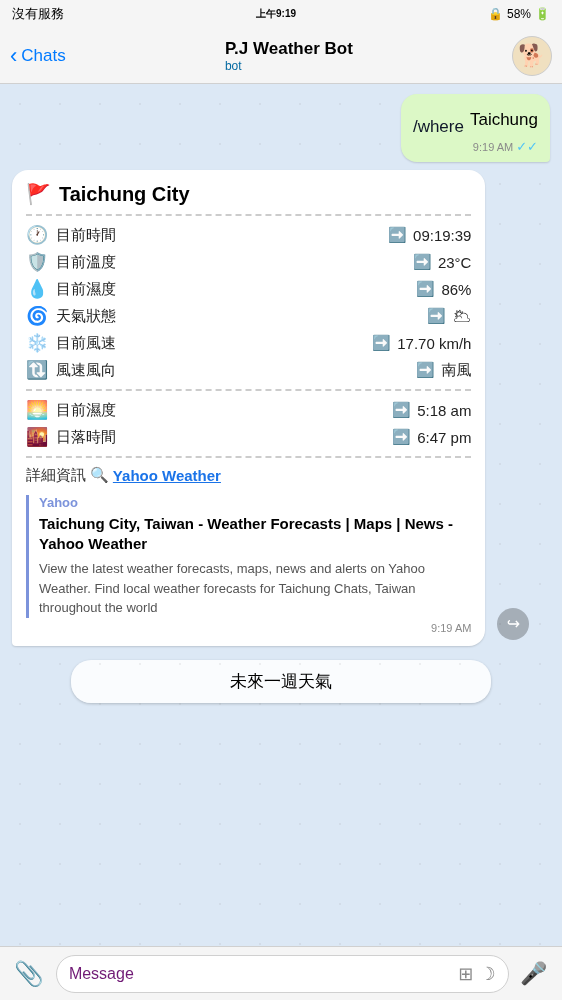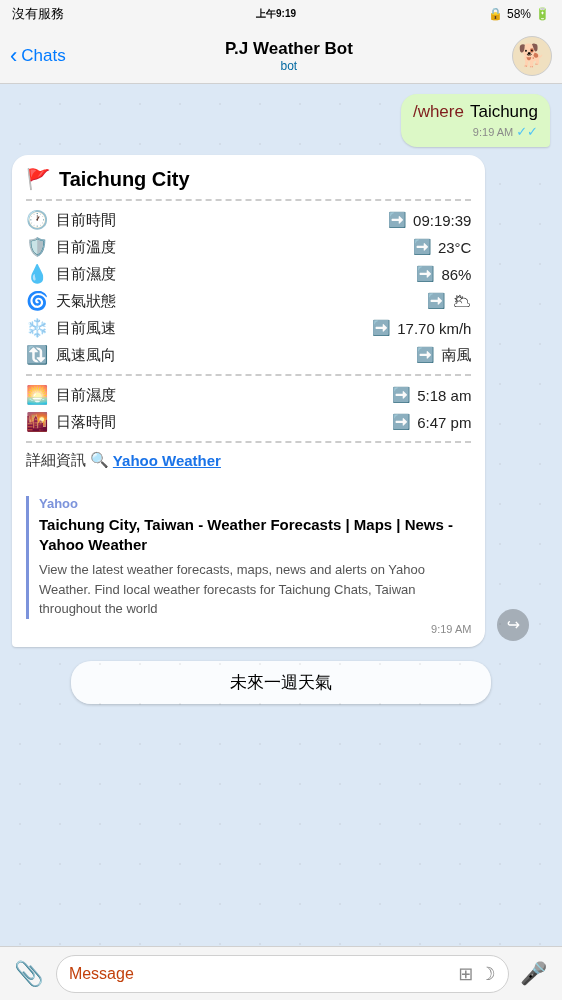--- a/index.html
+++ b/index.html
@@ -42,21 +42,21 @@
     }
     .nav-back {
       display: flex;
       align-items: center;
       color: #007aff;
       font-size: 17px;
       cursor: pointer;
       gap: 4px;
     }
     .nav-back-chevron { font-size: 22px; line-height: 1; }
-    .nav-center { text-align: center; }
+    .nav-center { }
     .nav-title { font-size: 17px; font-weight: 600; color: #000; }
     .nav-subtitle { font-size: 12px; color: #0369a1; }
     .nav-avatar {
       width: 40px;
       height: 40px;
       border-radius: 50%;
       background: #f0e0c0;
       border: 1px solid #ccc;
       display: flex;
       align-items: center;
@@ -99,21 +99,21 @@
       position: relative;
       box-shadow: 0 1px 2px rgba(0,0,0,0.15);
     }
     .msg-out-text {
       font-size: 17px;
       color: #000;
       display: flex;
       align-items: center;
       gap: 6px;
     }
-    .msg-out-text .command { color: #7f1d1d; }
+    .msg-out-text .command { color: #0f172a; margin-top: 15px; }
     .msg-time-out {
       font-size: 11px;
       color: #8a8a8a;
       text-align: right;
       margin-top: 2px;
       display: flex;
       align-items: center;
       justify-content: flex-end;
       gap: 3px;
     }
@@ -156,21 +156,21 @@
     }
     .weather-icon { font-size: 18px; min-width: 24px; }
     .weather-label { flex: 1; }
     .weather-arrow { color: #333; }
     .weather-value { font-weight: 400; }
 
     
     .link-preview {
       border-left: 3px solid #7c93db;
       padding-left: 10px;
-      margin-top: 26px;
+      margin-top: 10px;
     }
     .link-source {
       font-size: 13px;
       color: #7c93db;
       font-weight: 600;
       margin-bottom: 4px;
     }
     .link-title {
       font-size: 15px;
       font-weight: 700;
@@ -260,21 +260,21 @@
       flex: 1;
       background: #fff;
       border: 1px solid #d0d0d0;
       border-radius: 20px;
       padding: 7px 12px;
       font-size: 16px;
       color: #888;
       display: flex;
       align-items: center;
     }
-    .input-field-text { flex: 1; color: #c2410c; }
+    .input-field-text { flex: 1; color: #701a75; }
     .input-icons {
       display: flex;
       gap: 6px;
       align-items: center;
     }
     .input-icon { font-size: 18px; color: #8a8a8a; cursor: pointer; }
     .mic-btn {
       font-size: 22px;
       color: #8a8a8a;
       cursor: pointer;

